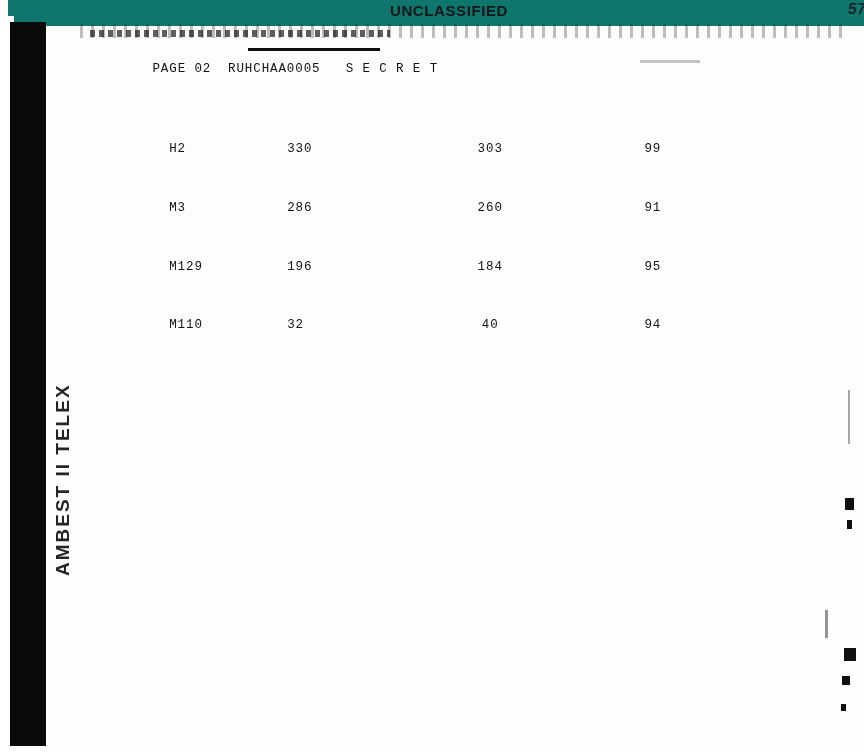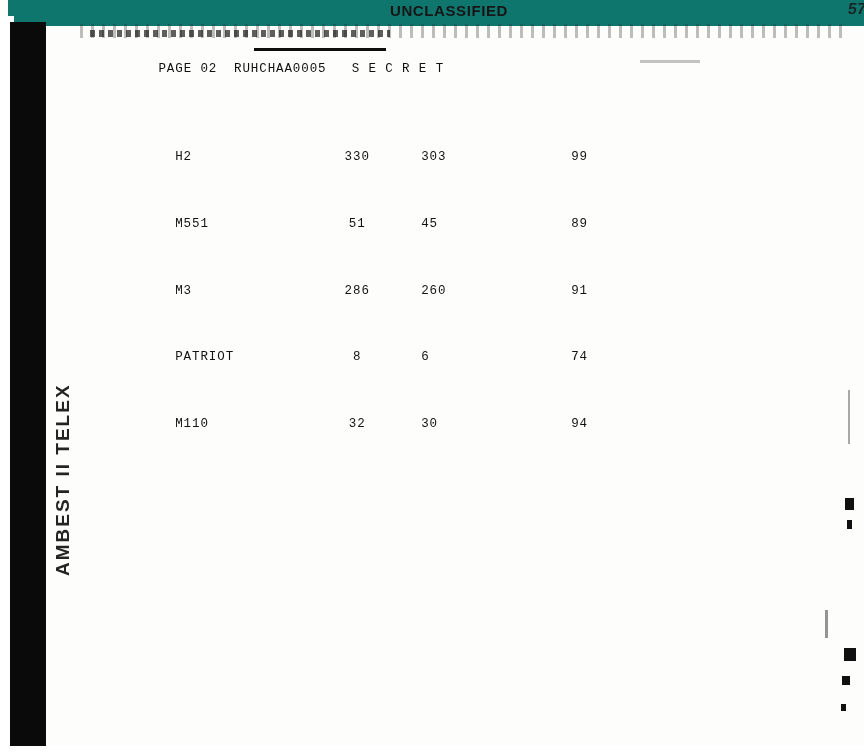--- a/index.html
+++ b/index.html
@@ -102,21 +102,21 @@
     width: 300px;
     height: 7px;
     background:
       repeating-linear-gradient(90deg,
         rgba(20,20,20,0.85) 0px, rgba(20,20,20,0.85) 5px,
         rgba(255,255,255,0) 5px, rgba(255,255,255,0) 9px);
     opacity: 0.8;
   }
   .content {
     position: absolute;
-    left: 108px;
+    left: 102px;
     top: 40px;
     width: 752px;
     height: 700px;
   }
   .line {
     font-family: "Liberation Mono", monospace;
     font-size: 12.5px;
     line-height: 19.6px;
     letter-spacing: 0.9px;
     color: #111111;
@@ -139,23 +139,23 @@
   }
   .row {
     font-family: "Liberation Mono", monospace;
     font-size: 12.5px;
     line-height: 19.6px;
     letter-spacing: 0.9px;
     white-space: pre;
     color: #131313;
   }
   .c-name { display: inline-block; width: 118px; }
-  .c-a { display: inline-block; width: 128px; text-align: center; }
-  .c-b { display: inline-block; width: 150px; text-align: left; margin-top: 8px; }
-  .c-c { display: inline-block; width: 96px; }
+  .c-a { display: inline-block; width: 128px; text-align: left; }
+  .c-b { display: inline-block; width: 150px; text-align: center; }
+  .c-c { display: inline-block; width: 96px; text-align: right; }
   .c-note { display: inline-block; padding-left: 18px; }
   
   .rt1 { position:absolute; right: 14px; top: 390px; width: 2px; height: 54px; background: #6f6f6f; opacity:.6;}
   .rt2 { position:absolute; right: 10px; top: 498px; width: 9px; height: 12px; background: #101010;}
   .rt3 { position:absolute; right: 12px; top: 520px; width: 5px; height: 9px; background: #101010;}
   .rt4 { position:absolute; right: 8px; top: 648px; width: 12px; height: 13px; background: #101010;}
   .rt5 { position:absolute; right: 14px; top: 676px; width: 8px; height: 9px; background: #101010;}
   .rt6 { position:absolute; right: 18px; top: 704px; width: 5px; height: 7px; background: #101010;}
   .rt7 { position:absolute; right: 36px; top: 610px; width: 3px; height: 28px; background: #2a2a2a; opacity:.5;}
   .noise-b { position:absolute; left: 640px; top: 60px; width: 60px; height: 3px; background: rgba(60,60,60,.3);}
@@ -184,30 +184,27 @@
     <div class="line hdr">
       <span>PAGE 02  RUHCHAA0005   S E C R E T</span>
       <span class="strike"></span>
     </div>
 
     <div class="tbl">
       <div class="row">
         <span class="c-name">H2</span><span class="c-a">330</span><span class="c-b">303</span><span class="c-c">99</span><span class="c-note"></span>
       </div>
       <div class="row">
-        <span class="c-name">M551</span><span class="c-a">51</span><span class="c-b">45</span><span class="c-c">89</span><span class="c-note"></span>
-      </div>
-      <div class="row">
         <span class="c-name">M3</span><span class="c-a">286</span><span class="c-b">260</span><span class="c-c">91</span><span class="c-note"></span>
       </div>
       <div class="row">
-        <span class="c-name">PATRIOT</span><span class="c-a">8</span><span class="c-b">6</span><span class="c-c">74</span><span class="c-note"></span>
-      </div>
-      <div class="row">
-        <span class="c-name">M110</span><span class="c-a">32</span><span class="c-b">30</span><span class="c-c">94</span><span class="c-note"></span>
+        <span class="c-name">M129</span><span class="c-a">196</span><span class="c-b">184</span><span class="c-c">95</span><span class="c-note"></span>
+      </div>
+      <div class="row">
+        <span class="c-name">M110</span><span class="c-a">32</span><span class="c-b">40</span><span class="c-c">94</span><span class="c-note"></span>
       </div>
 
     </div>
 
     
     
     
 
     
 

